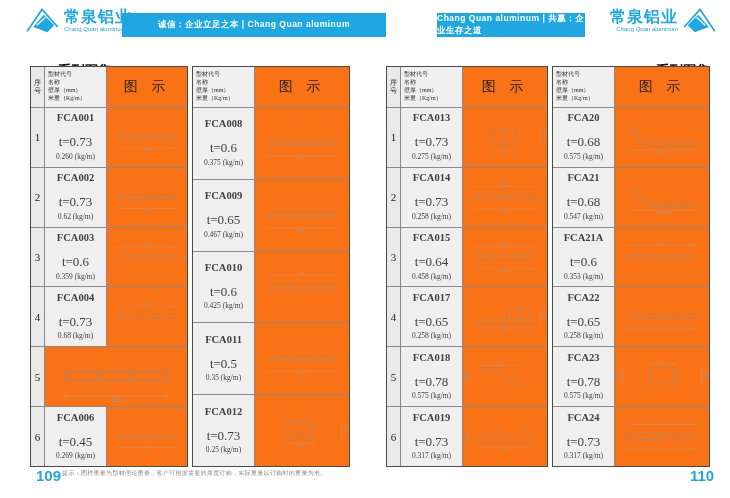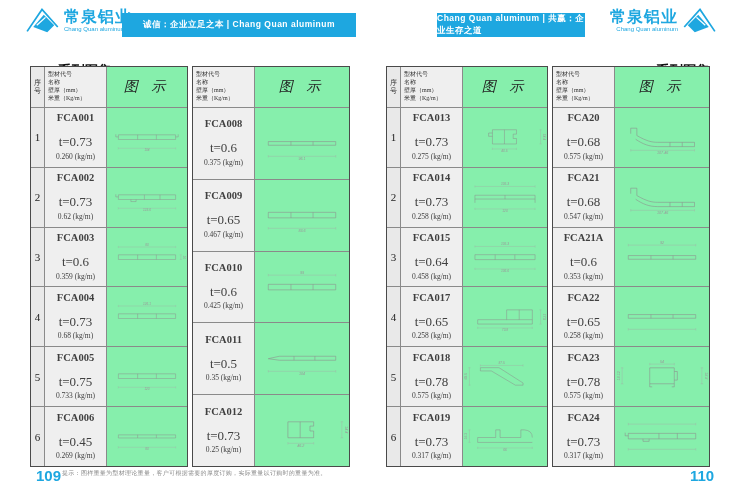--- a/index.html
+++ b/index.html
@@ -10,21 +10,21 @@
   .logo{position:absolute;top:6px;display:flex;align-items:center;gap:4px;}
   .logo-left{left:24px;}
   .logo-right{left:610px;}
   .logo svg{display:block;}
   .logo-textblock{display:flex;flex-direction:column;line-height:1;}
   .logo-main{font-family:"Liberation Sans",sans-serif;font-weight:bold;font-size:16px;letter-spacing:1px;color:#1ea7e0;}
   .logo-sub{font-family:"Liberation Sans",sans-serif;font-size:6px;color:#1ea7e0;margin-top:1px;}
   .banner{position:absolute;top:13px;height:24px;background:#1ea7e0;color:#fff;
           font-family:"Liberation Sans",sans-serif;font-size:8.5px;font-weight:bold;
           display:flex;align-items:center;justify-content:center;letter-spacing:.5px;}
-  .banner-left{left:122px;width:234px;}
+  .banner-left{left:122px;width:264px;}
   .banner-right{left:437px;width:148px;}
 
   
   .page-title{position:absolute;top:50px;font-size:13.5px;font-weight:bold;color:#111;margin-top:12px;}
   .title-left{left:30px;}
   .title-right{right:20px;}
 
   
   .ptable{position:absolute;top:66px;height:401px;border:1px solid #4a4a4a;box-sizing:border-box;
           display:flex;flex-direction:column;background:#fff;}
@@ -32,21 +32,21 @@
   #table-L2{left:192px;width:158px;}
   #table-R1{left:386px;width:162px;}
   #table-R2{left:552px;width:158px;}
   .trow{display:flex;flex:1 1 0;border-top:1px solid #8a8a8a;min-height:0;}
   .thead{flex:0 0 40px;border-top:none;}
   .cell{box-sizing:border-box;border-right:1px solid #8a8a8a;display:flex;flex-direction:column;
         align-items:center;justify-content:center;overflow:hidden;}
   .cell:last-child{border-right:none;}
   .cell-index{flex:0 0 14px;background:#e9e9e9;font-size:11px;color:#222;}
   .cell-info{flex:0 0 62px;background:#efefef;text-align:center;color:#404040;}
-  .cell-diag{flex:1 1 0;background:#86efac;padding:1px;font-style:italic;}
+  .cell-diag{flex:1 1 0;background:#f97316;padding:1px;}
   .vhead{font-size:7px;line-height:1.15;color:#333;}
   .head-info{align-items:flex-start;justify-content:center;font-size:6px;line-height:1.3;
              padding-left:3px;color:#333;text-align:left;}
   .head-diag{font-size:14px;letter-spacing:5px;color:#222;flex-direction:row;}
   .row-code{font-weight:bold;font-size:10.5px;margin-bottom:9px;}
   .row-thick{font-size:13px;line-height:1.5;}
   .row-weight{font-size:7.5px;line-height:1.4;}
   .cell-diag svg{width:100%;height:100%;}
 
   
@@ -179,25 +179,20 @@
             <path d="M20,23 H130 V32 H20 Z" fill="none" stroke="#8c8c8c" stroke-width="0.9"></path>
             <path d="M57,23 V32" fill="none" stroke="#8c8c8c" stroke-width="0.9"></path>
             <path d="M93,23 V32" fill="none" stroke="#8c8c8c" stroke-width="0.9"></path>
             <path d="M20,8 H130 M20,6 V10 M130,6 V10" fill="none" stroke="#a6a6a6" stroke-width="0.6"></path>
             <text x="75" y="6" font-size="6" fill="#9a9a9a" text-anchor="middle" font-family="Liberation Sans, sans-serif">126.1</text>
           </svg>
         </div>
       </div>
       <div class="trow">
         <div class="cell cell-index">5</div>
-        <div class="cell cell-info">
-          <div class="row-code">FCA005</div>
-          <div class="row-thick">t=0.75</div>
-          <div class="row-weight">0.733 (kg/m)</div>
-        </div>
         <div class="cell cell-diag">
           <svg viewBox="0 0 150 56" preserveAspectRatio="xMidYMid meet">
             <path d="M20,23 H130 V32 H20 Z" fill="none" stroke="#8c8c8c" stroke-width="0.9"></path>
             <path d="M57,23 V32" fill="none" stroke="#8c8c8c" stroke-width="0.9"></path>
             <path d="M93,23 V32" fill="none" stroke="#8c8c8c" stroke-width="0.9"></path>
             <path d="M20,49 H130 M20,47 V51 M130,47 V51" fill="none" stroke="#a6a6a6" stroke-width="0.6"></path>
             <text x="75" y="55" font-size="6" fill="#9a9a9a" text-anchor="middle" font-family="Liberation Sans, sans-serif">120</text>
           </svg>
         </div>
       </div>

